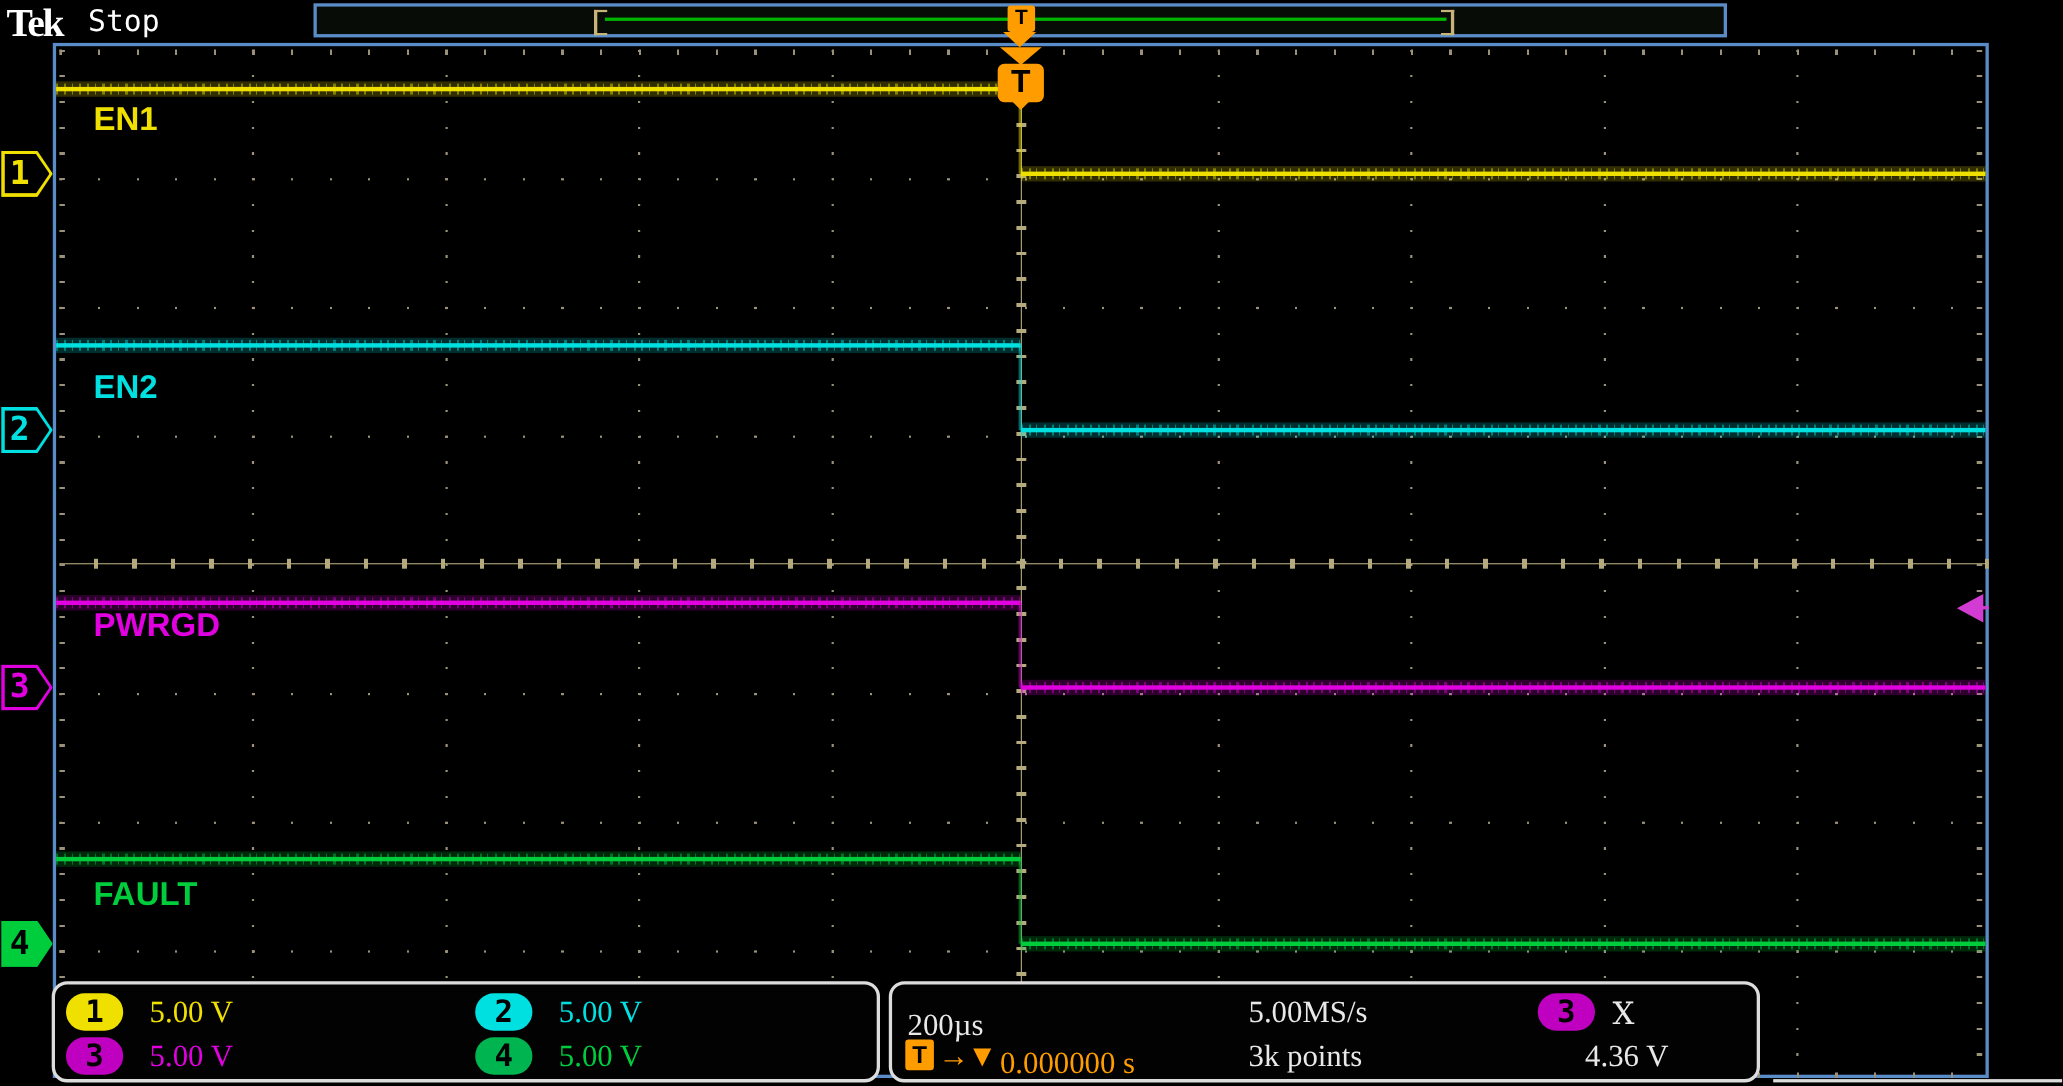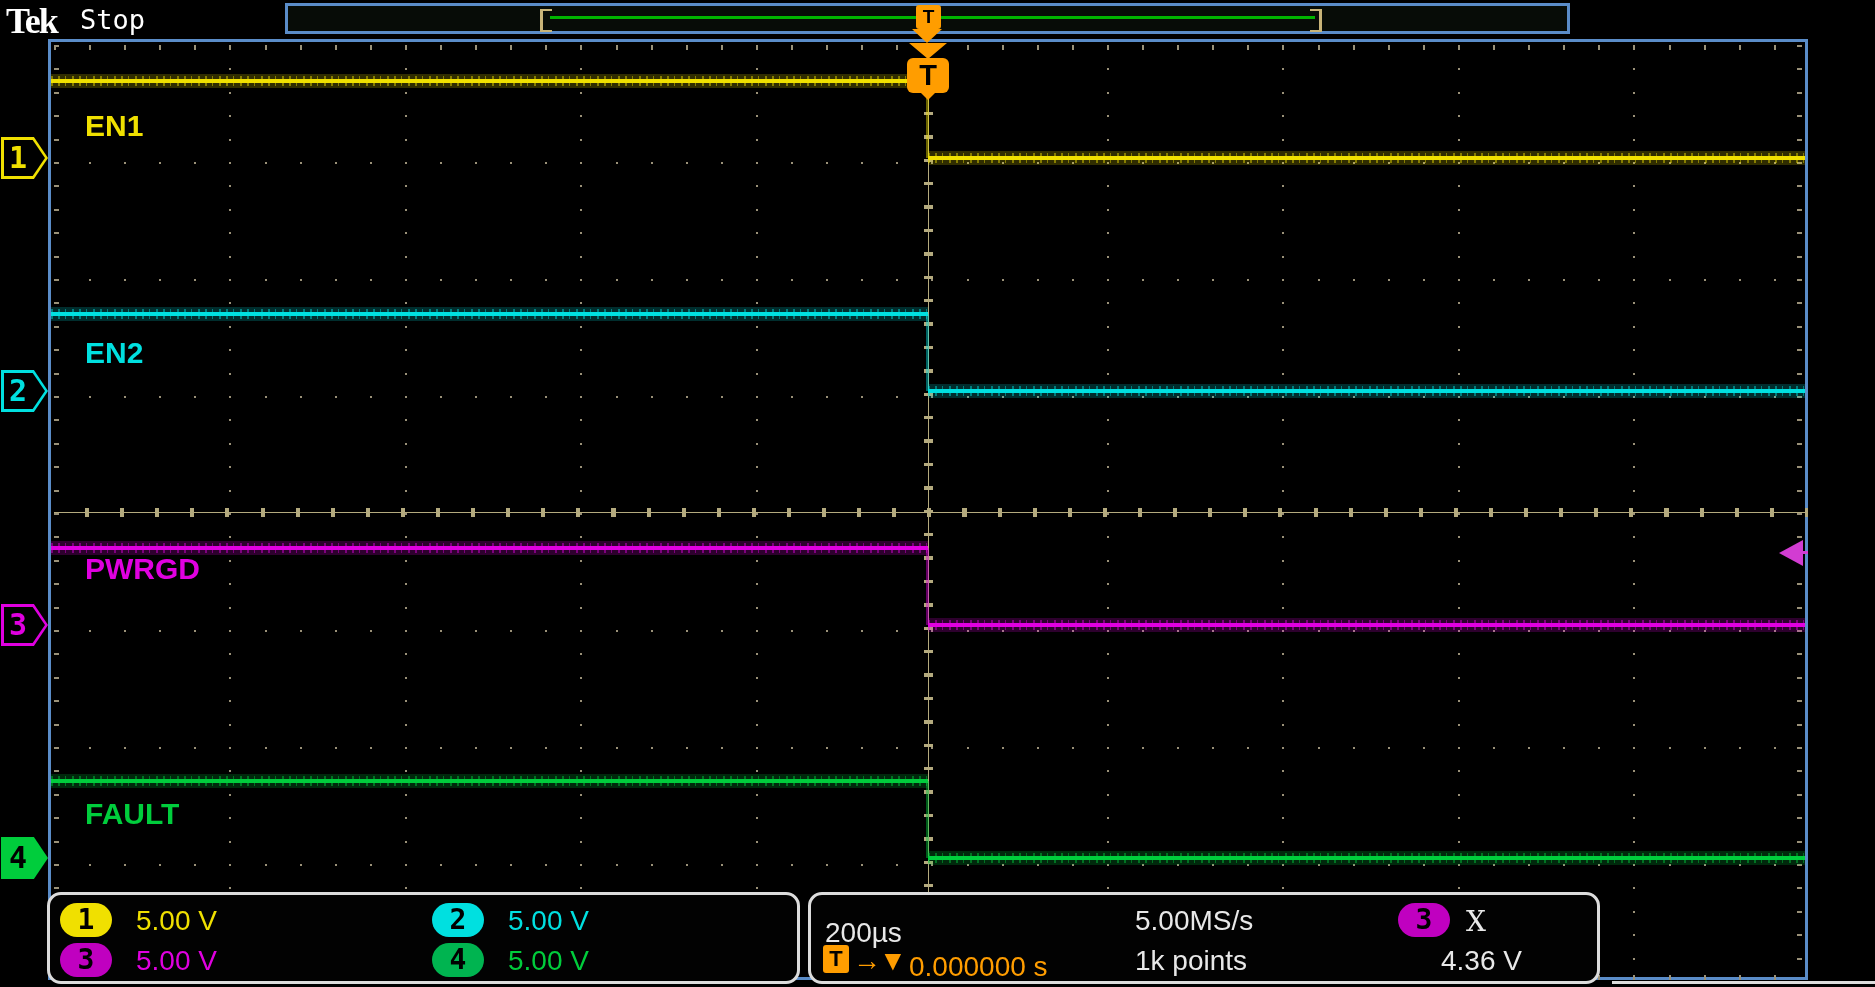--- a/index.html
+++ b/index.html
@@ -93,21 +93,21 @@
   .trig-lvl-tail { left:1801px; top:551px; width:7px; height:3px; background:#d23cd2; }
 
   
   .readout { border:3px solid #dcdcdc; border-radius:14px; background:#020202;
     box-sizing:border-box; }
   .box1 { left:47px; top:892px; width:753px; height:92px; }
   .box2 { left:808px; top:892px; width:792px; height:92px; }
   .badge { position:absolute; width:52px; height:34px; border-radius:17px; color:#000;
     font-family:"DejaVu Sans Mono", monospace; font-weight:bold; font-size:28px;
     text-align:center; line-height:34px; }
-  .val { position:absolute; font-family:Liberation Sans, sans-serif; font-size:28px;
+  .val { position:absolute; font-family:Liberation Serif, serif; font-size:28px;
     white-space:nowrap; }
   .white { color:#e8e8e8; }
   .orange { color:#ff9d00; }
   .b-y { background:#f0e000; } .b-c { background:#00e0e0; }
   .b-m { background:#c000c0; } .b-g { background:#00b450; }
   .t-icon { position:absolute; width:26px; height:28px; background:#ff9d00; border-radius:3px;
     color:#000; font-weight:bold; font-size:22px; text-align:center; line-height:28px;
     font-family:"Liberation Sans", sans-serif; }
   .slope-x { font-family:"DejaVu Serif", serif; }
 
@@ -159,21 +159,21 @@
   <div class="abs trace c2" style="left:928px;top:389px;width:877px"></div>
 
   <div class="abs trace c3" style="left:51px;top:546px;width:877px"></div>
   <div class="abs drop  c3" style="left:926px;top:548px;height:77px"></div>
   <div class="abs trace c3" style="left:928px;top:623px;width:877px"></div>
 
   <div class="abs trace c4" style="left:51px;top:779px;width:877px"></div>
   <div class="abs drop  c4" style="left:926px;top:781px;height:77px"></div>
   <div class="abs trace c4" style="left:928px;top:856px;width:877px"></div>
 
-  <div class="ch-label c1" style="top:109px">EN1</div>
+  <div class="ch-label c1" style="top:92px">EN1</div>
   <div class="ch-label c2" style="top:336px">EN2</div>
   <div class="ch-label c3" style="top:552px">PWRGD</div>
   <div class="ch-label c4" style="top:797px">FAULT</div>
 
   <div class="mk c1" style="top:137px">
     <div class="mk-in"></div>
     <span>1</span>
   </div>
   <div class="mk c2" style="top:370px">
     <div class="mk-in"></div>
@@ -209,19 +209,19 @@
 
   <div class="abs readout box2">
     <div class="val white" style="left:14px;top:22px">200µs</div>
     <div class="val white" style="left:324px;top:10px">5.00MS/s</div>
     <div class="badge b-m" style="left:587px;top:8px">3</div>
     <div class="val white slope-x" style="left:655px;top:10px">X</div>
     <div class="t-icon" style="left:12px;top:50px">T</div>
     <div class="val orange" style="left:42px;top:50px">→</div>
     <div class="val orange" style="left:68px;top:50px">▼</div>
     <div class="val orange" style="left:98px;top:56px">0.000000 s</div>
-    <div class="val white" style="left:324px;top:50px">1k points</div>
+    <div class="val white" style="left:324px;top:50px">3k points</div>
     <div class="val white" style="left:630px;top:50px">4.36 V</div>
   </div>
 
   <div class="abs bottom-right-line"></div>
 
 </div>
 
 </body></html>

